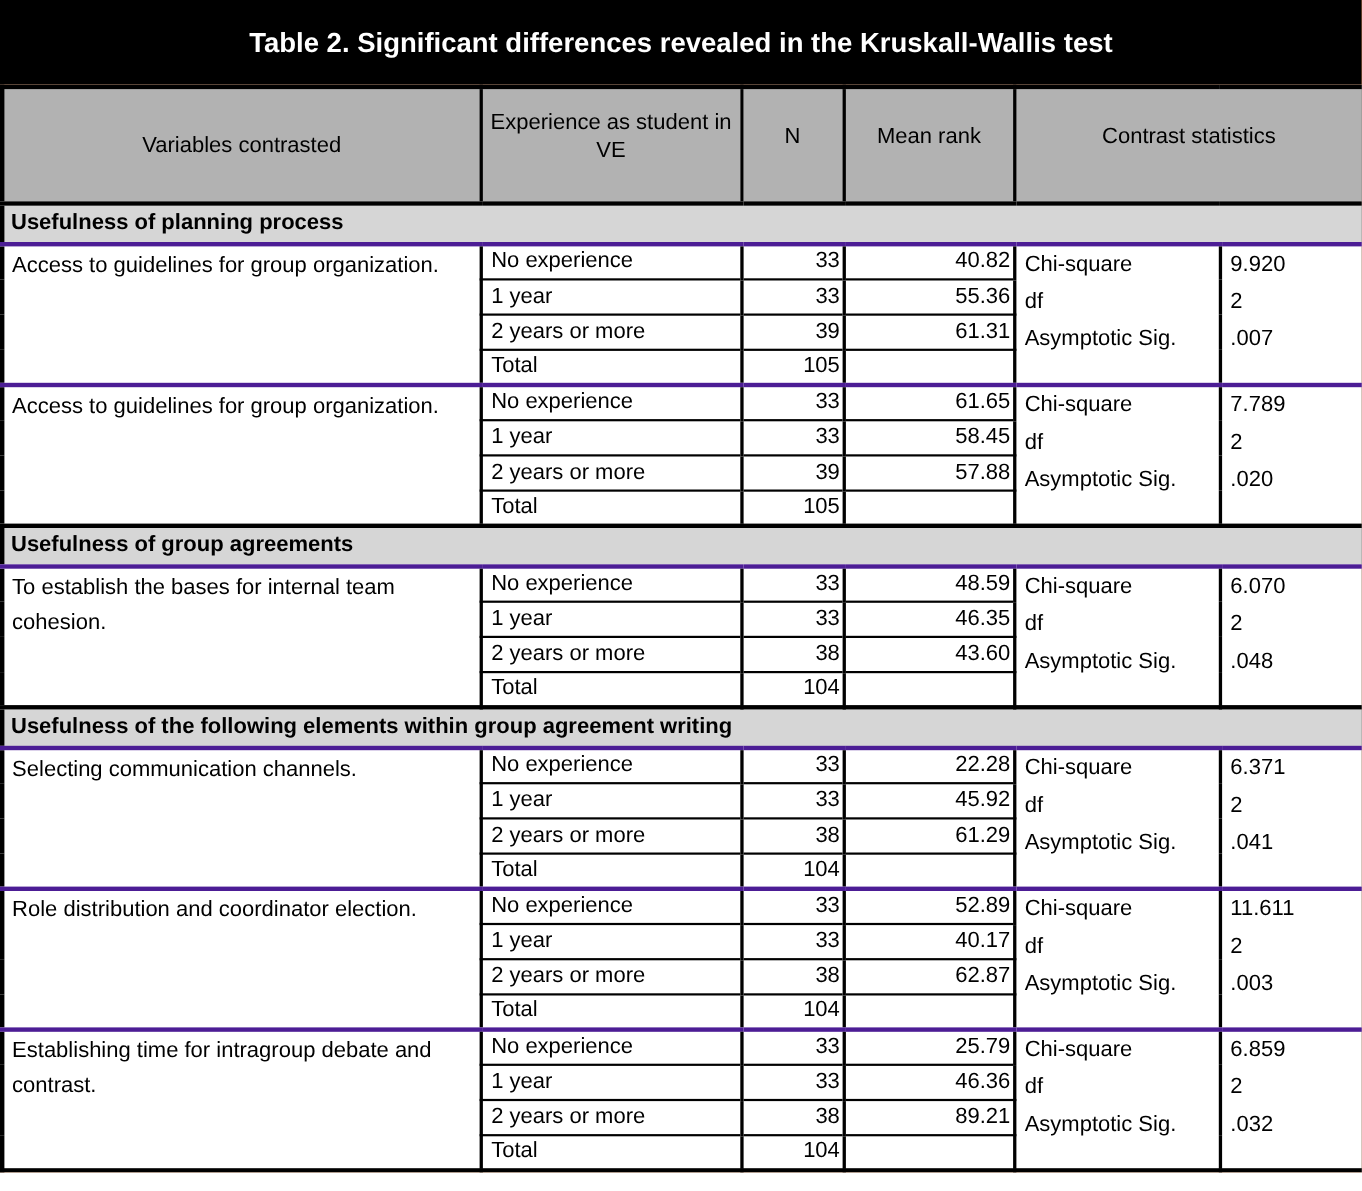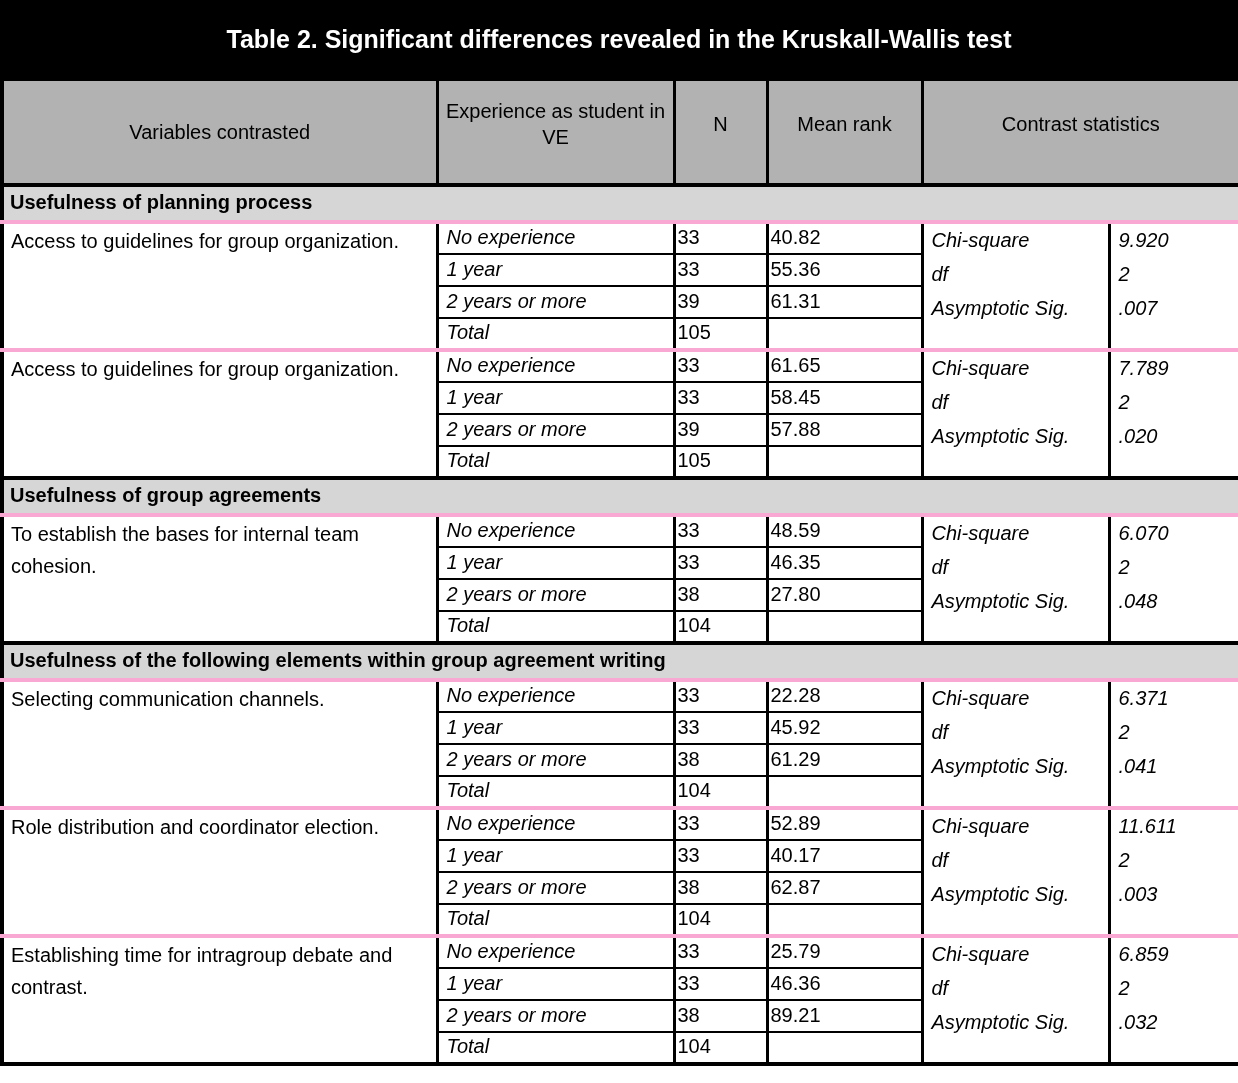--- a/index.html
+++ b/index.html
@@ -60,44 +60,43 @@
     font-weight: bold;
     text-align: left;
     padding: 2px 6px 4px 6px;
     height: 26px;
     border-top: 4px solid #000;
     border-bottom: 3px solid #000;
     line-height: 27px;
   }
   
   tr.data-row { height: 32px; }
-  tr.grp-start td { border-top: 4px solid #f9a8d4; }
+  tr.grp-start td { border-top: 4px solid #4c1d95; }
   td.var {
     vertical-align: top;
     text-align: left;
     padding: 1px 6px 0 7px;
     line-height: 32px;
   }
   td.exp {
     text-align: left;
     vertical-align: middle;
     padding: 0 6px 2px 8px;
-    font-style: italic;
   }
   td.num {
-    text-align: left;
+    text-align: right;
     vertical-align: middle;
     padding: 0 2px 2px 2px;
   }
   td.cs-label, td.cs-value {
     vertical-align: top;
     text-align: left;
     padding: 0 6px 0 8px;
   }
-  .cs-line { height: 34px; line-height: 33px; font-style: italic; }
+  .cs-line { height: 34px; line-height: 33px; }
 </style>
 </head>
 <body>
 
 <div class="page">
 
   <div class="title-block">
     <div class="title-line">Table 2. Significant differences revealed in the Kruskall-Wallis test</div>
   </div>
 
@@ -209,21 +208,21 @@
       </td>
     </tr>
     <tr class="data-row">
       <td class="exp">1 year</td>
       <td class="num">33</td>
       <td class="num">46.35</td>
     </tr>
     <tr class="data-row">
       <td class="exp">2 years or more</td>
       <td class="num">38</td>
-      <td class="num">27.80</td>
+      <td class="num">43.60</td>
     </tr>
     <tr class="data-row">
       <td class="exp">Total</td>
       <td class="num">104</td>
       <td class="num"></td>
     </tr>
 
     <tr class="section-row">
       <td colspan="6">Usefulness of the following elements within group agreement writing</td>
     </tr>

